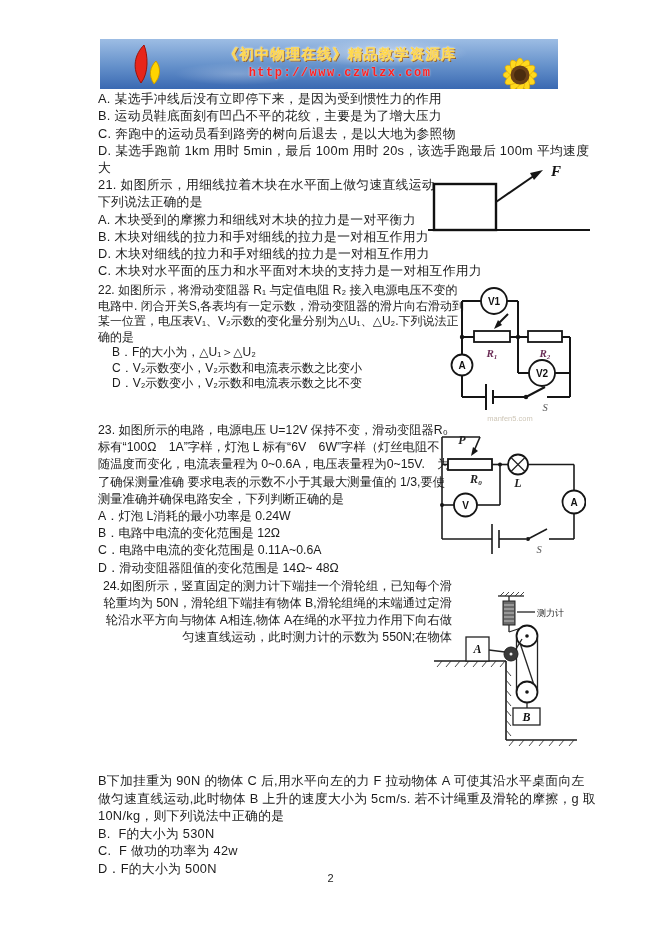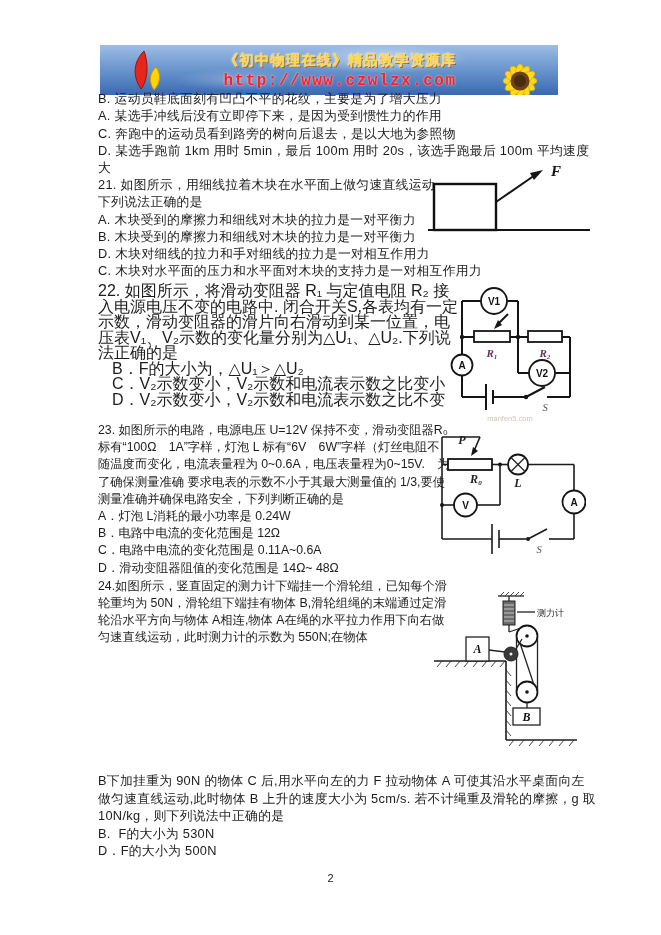--- a/index.html
+++ b/index.html
@@ -3,30 +3,30 @@
 <meta charset="utf-8">
 <style>
   html,body{margin:0;padding:0;background:#fff;}
   .page{position:relative;width:661px;height:935px;background:#ffffff;overflow:hidden;
         font-family:"Liberation Sans","DejaVu Sans",sans-serif;color:#1c1c1c;}
   .tblock{position:absolute;font-size:12.8px;line-height:17.3px;letter-spacing:.3px;}
   .line{white-space:pre-wrap;}
   .indent{padding-left:14px;}
 
   
-  .banner{position:absolute;left:100px;top:45px;width:458px;height:50px;overflow:hidden;
+  .banner{position:absolute;left:100px;top:39px;width:458px;height:50px;overflow:hidden;
           background:
             radial-gradient(120px 20px at 62% 28%, rgba(255,255,255,.5), rgba(255,255,255,0) 70%),
             radial-gradient(90px 16px at 30% 70%, rgba(255,255,255,.25), rgba(255,255,255,0) 70%),
             linear-gradient(180deg,#9dbde4 0%,#6490ca 55%,#3a69b2 100%);}
   .banner-title{position:absolute;left:90px;top:6px;width:300px;text-align:center;white-space:nowrap;
           font-family:"Liberation Serif","DejaVu Serif",serif;font-weight:bold;font-size:14.5px;
           color:#ffd84d;letter-spacing:1px;text-shadow:0 0 2px #fff,1px 1px 0 #8a4a00;}
   .banner-url{position:absolute;left:90px;top:27px;width:300px;text-align:center;
-          font-family:"Liberation Mono","DejaVu Sans Mono",monospace;font-weight:bold;font-size:16px;
+          font-family:"Liberation Mono","DejaVu Sans Mono",monospace;font-weight:bold;font-size:12px;
           color:#ff1f1f;letter-spacing:1.5px;text-shadow:0 0 2px rgba(255,255,255,.8);}
   .logo{position:absolute;left:28px;top:5px;}
   .sunflower{position:absolute;right:6px;top:12px;}
 
   .fig{position:absolute;}
   #fig21{left:424px;top:154px;}
   #fig22{left:450px;top:285px;}
   #fig23{left:434px;top:427px;}
   #fig24{left:432px;top:592px;}
 
@@ -70,43 +70,43 @@
           <ellipse rx="17" ry="5.5" transform="rotate(120)"></ellipse>
           <ellipse rx="17" ry="5.5" transform="rotate(150)"></ellipse>
         </g>
         <circle r="9.5" fill="#6b4218"></circle>
         <circle r="6" fill="#4a2c0e"></circle>
       </g>
     </svg>
   </div>
 
   <div class="tblock" style="left:98px;top:90px;width:492px;">
+    <div class="line">A. 某选手冲线后没有立即停下来，是因为受到惯性力的作用</div>
     <div class="line">B. 运动员鞋底面刻有凹凸不平的花纹，主要是为了增大压力</div>
-    <div class="line">A. 某选手冲线后没有立即停下来，是因为受到惯性力的作用</div>
     <div class="line">C. 奔跑中的运动员看到路旁的树向后退去，是以大地为参照物</div>
     <div class="line">D. 某选手跑前 1km 用时 5min，最后 100m 用时 20s，该选手跑最后 100m 平均速度大</div>
   </div>
 
   <div class="tblock" style="left:98px;top:176px;width:470px;">
     <div class="line" style="width:356px;">21. 如图所示，用细线拉着木块在水平面上做匀速直线运动，下列说法正确的是</div>
     <div class="line">A. 木块受到的摩擦力和细线对木块的拉力是一对平衡力</div>
-    <div class="line">B. 木块受到的摩擦力和细线对木块的拉力是一对平衡力</div>
+    <div class="line">B. 木块对细线的拉力和手对细线的拉力是一对相互作用力</div>
     <div class="line">D. 木块对细线的拉力和手对细线的拉力是一对相互作用力</div>
     <div class="line">C. 木块对水平面的压力和水平面对木块的支持力是一对相互作用力</div>
   </div>
 
   <svg id="fig21" class="fig" width="170" height="84" viewBox="0 0 170 84">
     <line class="wire" x1="4" y1="76" x2="166" y2="76" stroke-width="3"></line>
     <rect x="10" y="30" width="62" height="46" fill="#fff" stroke="#111" stroke-width="2.4"></rect>
     <line class="wire" x1="72" y1="48" x2="114" y2="19" stroke-width="2.4"></line>
     <polygon class="fillb" points="119,16 106,19 110,26"></polygon>
     <text class="flabel" x="127" y="22">F</text>
   </svg>
 
-  <div class="tblock" style="left:98px;top:283px;width:366px;font-size:16px;line-height:15.5px;letter-spacing:0;">
+  <div class="tblock" style="left:98px;top:283px;width:366px;font-size:12px;line-height:15.5px;letter-spacing:0;">
     <div class="line">22. 如图所示，将滑动变阻器 R₁ 与定值电阻 R₂ 接入电源电压不变的电路中. 闭合开关S,各表均有一定示数，滑动变阻器的滑片向右滑动到某一位置，电压表V₁、V₂示数的变化量分别为△U₁、△U₂.下列说法正确的是</div>
     <div class="line indent">B．F的大小为，△U₁＞△U₂</div>
     <div class="line indent">C．V₂示数变小，V₂示数和电流表示数之比变小</div>
     <div class="line indent">D．V₂示数变小，V₂示数和电流表示数之比不变</div>
   </div>
 
   <svg id="fig22" class="fig" width="132" height="140" viewBox="0 0 132 140">
 
     <line class="wire" x1="12" y1="16" x2="31" y2="16"></line>
     <circle class="sym" cx="44" cy="16" r="13"></circle>
@@ -193,21 +193,21 @@
     <line class="wire-thin" x1="8" y1="112" x2="58" y2="112"></line>
     <line class="wire-thin" x1="58" y1="97" x2="58" y2="127" stroke-width="1.5"></line>
     <line class="wire-thin" x1="65" y1="103" x2="65" y2="121" stroke-width="3.2"></line>
     <line class="wire-thin" x1="65" y1="112" x2="92" y2="112"></line>
     <circle class="fillb" cx="94" cy="112" r="2"></circle>
     <line class="wire-thin" x1="94" y1="112" x2="113" y2="102"></line>
     <line class="wire-thin" x1="115" y1="112" x2="140" y2="112"></line>
     <text class="slabel" x="105" y="126" text-anchor="middle">S</text>
   </svg>
 
-  <div class="tblock" style="left:98px;top:578px;width:354px;font-size:12.3px;line-height:17px;letter-spacing:0;">
+  <div class="tblock" style="left:98px;top:578px;width:354px;font-size:12.3px;line-height:17px;letter-spacing:0;text-align:right;">
     <div class="line">24.如图所示，竖直固定的测力计下端挂一个滑轮组，已知每个滑轮重均为 50N，滑轮组下端挂有物体 B,滑轮组绳的末端通过定滑轮沿水平方向与物体 A相连,物体 A在绳的水平拉力作用下向右做匀速直线运动，此时测力计的示数为 550N;在物体</div>
   </div>
 
   <svg id="fig24" class="fig" width="148" height="162" viewBox="0 0 148 162">
     <g class="hatch">
       <line x1="66" y1="4" x2="92" y2="4" stroke-width="1.4"></line>
       <line x1="68" y1="4" x2="72" y2="0"></line>
         <line x1="73" y1="4" x2="77" y2="0"></line>
       <line x1="78" y1="4" x2="82" y2="0"></line>
         <line x1="83" y1="4" x2="87" y2="0"></line>
@@ -275,17 +275,18 @@
     <text class="blklabel" x="45.5" y="61" text-anchor="middle">A</text>
     <line class="wire-fine" x1="57" y1="58" x2="73" y2="60"></line>
     <circle cx="79" cy="62" r="7" fill="#3a3a3a" stroke="#222" stroke-width="1"></circle>
     <circle cx="79" cy="62" r="1.5" fill="#eee"></circle>
     <line class="wire-fine" x1="84" y1="57" x2="90" y2="47"></line>
   </svg>
 
   <div class="tblock" style="left:98px;top:737px;width:499px;line-height:17.6px;margin-top:35px;">
     <div class="line">B下加挂重为 90N 的物体 C 后,用水平向左的力 F 拉动物体 A 可使其沿水平桌面向左做匀速直线运动,此时物体 B 上升的速度大小为 5cm/s. 若不计绳重及滑轮的摩擦，g 取 10N/kg，则下列说法中正确的是</div>
     <div class="line">B.  F的大小为 530N</div>
+    <div class="line">C.  F 做功的功率为 42w</div>
     <div class="line">D．F的大小为 500N</div>
   </div>
 
   <div class="pagenum">2</div>
 </div>
 
 </body></html>

